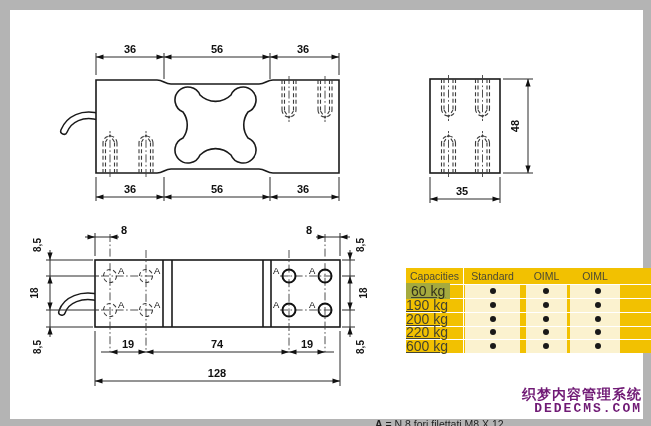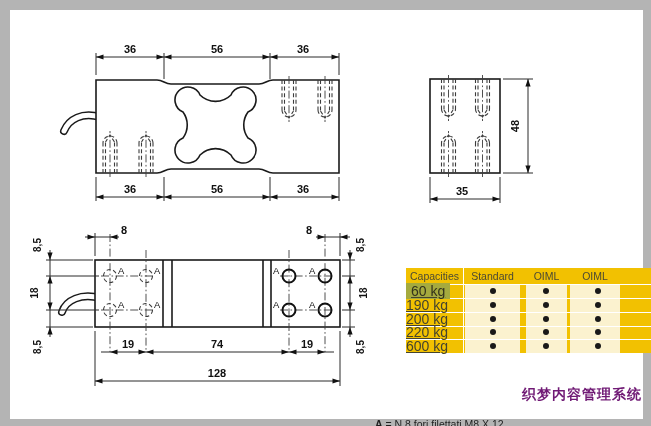--- a/index.html
+++ b/index.html
@@ -295,14 +295,15 @@
           </div>
           <span class="dot" style="left: 87px;"></span>
           <span class="dot" style="left: 140px;"></span>
           <span class="dot" style="left: 192px;"></span>
         </div>
       </div>
   </div>
 
   <div class="watermark">
     <div class="wm1">织梦内容管理系统</div>
+    <div class="wm2">DEDECMS.COM</div>
   </div>
 </div>
 
 </body></html>

